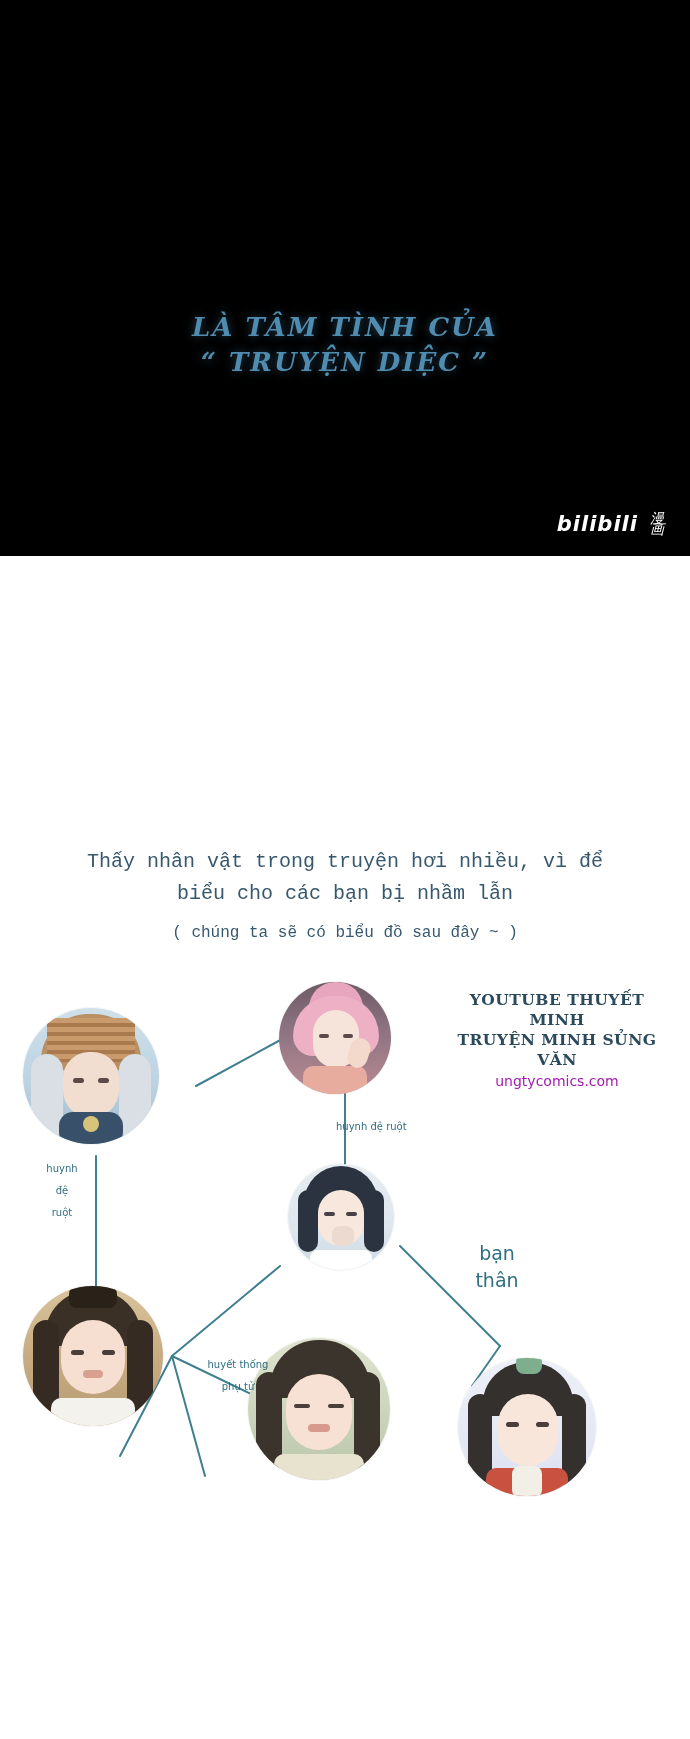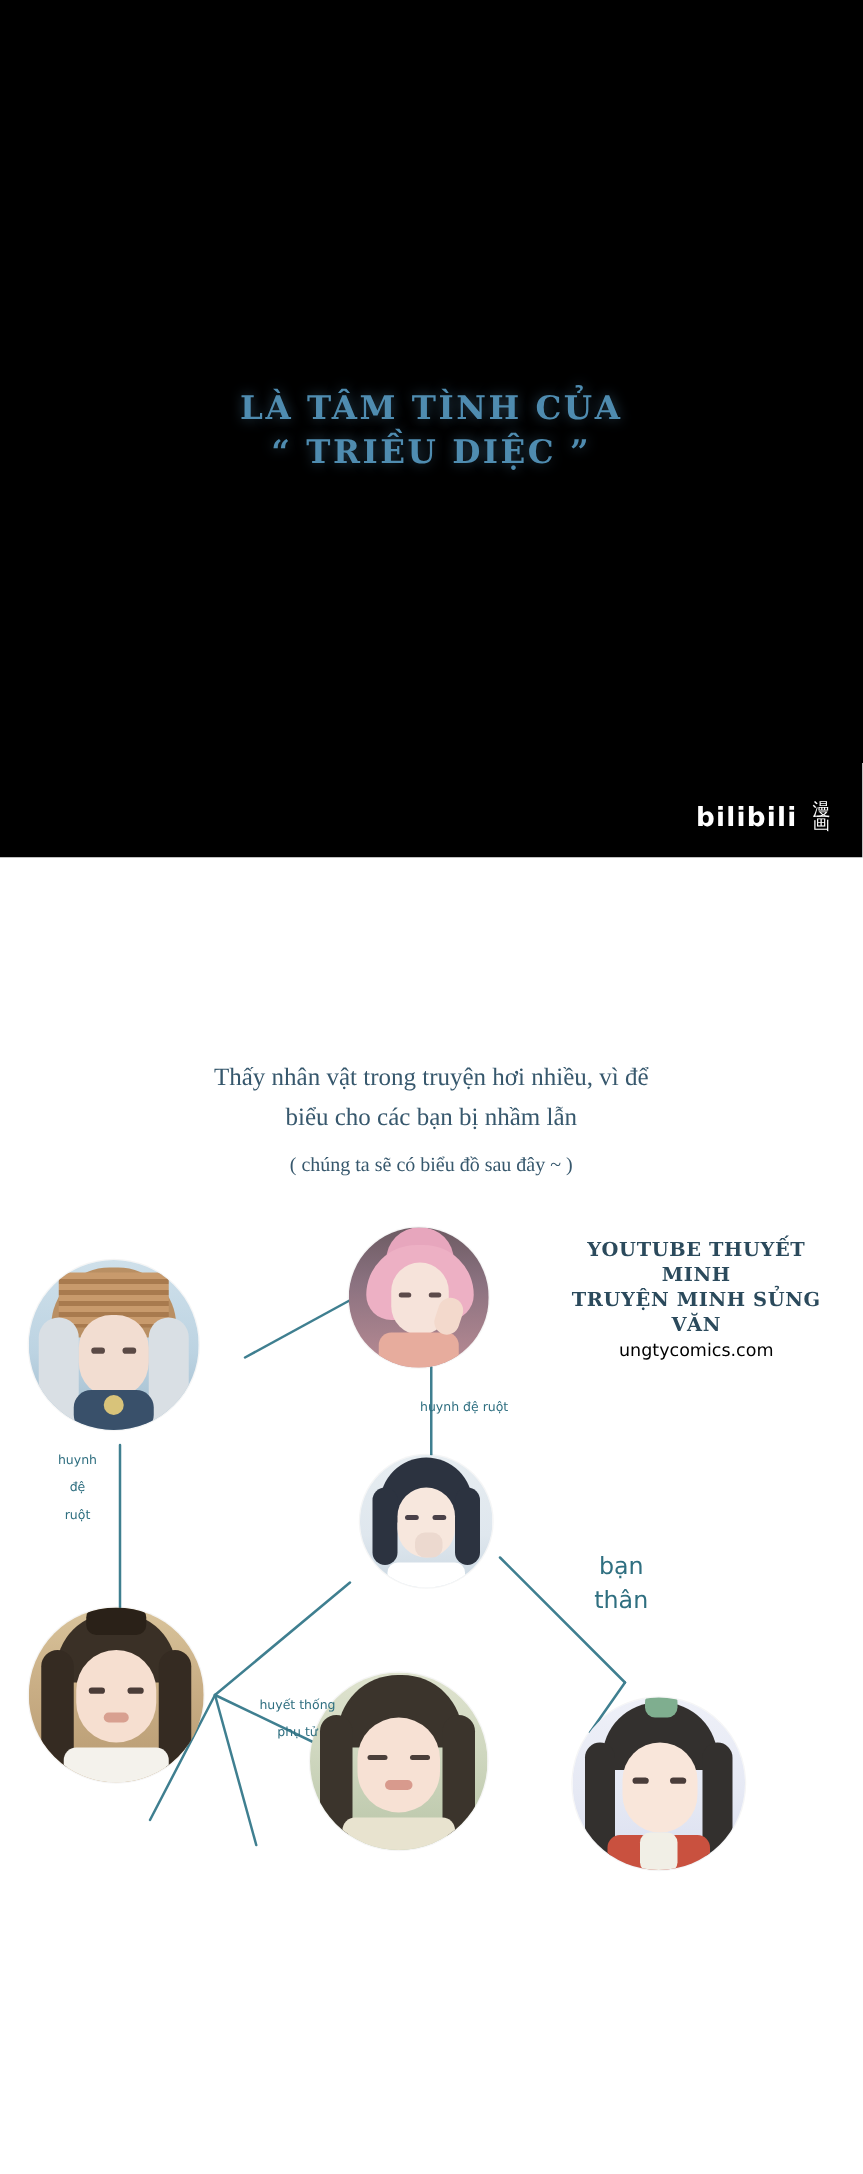--- a/index.html
+++ b/index.html
@@ -14,23 +14,24 @@
     overflow: hidden;
     font-family: "DejaVu Sans", sans-serif;
   }
 
   
   .panel-dark {
     position: absolute;
     left: 0;
     top: 0;
     width: 690px;
-    height: 686px;
+    height: 556px;
     background: #000000;
     overflow: hidden;
+    font-style: italic;
   }
   .title-block {
     position: absolute;
     left: 0;
     top: 310px;
     width: 690px;
     text-align: center;
     color: #5b8fb2;
     letter-spacing: 2px;
     text-shadow: 0 0 10px rgba(90,150,190,0.45);
@@ -84,21 +85,21 @@
     background: #ffffff;
   }
 
   .intro {
     position: absolute;
     left: 0;
     top: 160px;
     width: 690px;
     text-align: center;
     color: #2f4f63;
-    font-family: Liberation Serif, serif;
+    font-family: Liberation Mono, monospace;
   }
   .intro-l1, .intro-l2 {
     font-size: 20px;
     line-height: 32px;
     font-weight: normal;
     color: #37586d;
   }
   .intro-l3 {
     font-size: 16px;
     line-height: 34px;
@@ -119,21 +120,21 @@
     font-family: "DejaVu Serif", serif;
     font-weight: bold;
     font-size: 15.5px;
     line-height: 20px;
     letter-spacing: 0.5px;
   }
   .wm-l3 {
     font-family: "DejaVu Sans", sans-serif;
     font-size: 14px;
     line-height: 22px;
-    color: #000000;
+    color: #a21caf;
   }
 
   
   .avatar {
     position: absolute;
     border-radius: 50%;
     overflow: hidden;
     box-shadow: 0 0 0 1px rgba(0,0,0,0.04);
   }
   .avatar .face {
@@ -162,21 +163,21 @@
   }
   .rel-big { font-size: 19px; line-height: 27px; }
 </style>
 </head>
 <body>
 
 <div class="panel-dark">
 
   <div class="title-block">
     <div class="title-line1">LÀ TÂM TÌNH CỦA</div>
-    <div class="title-line2">“ TRIỀU DIỆC ”</div>
+    <div class="title-line2">“ TRUYỆN DIỆC ”</div>
   </div>
 
   <div class="bili-logo">
     <span class="bili-text">bilibili</span>
     <span class="bili-cn">漫画</span>
   </div>
 </div>
 
 <div class="panel-light">
 

